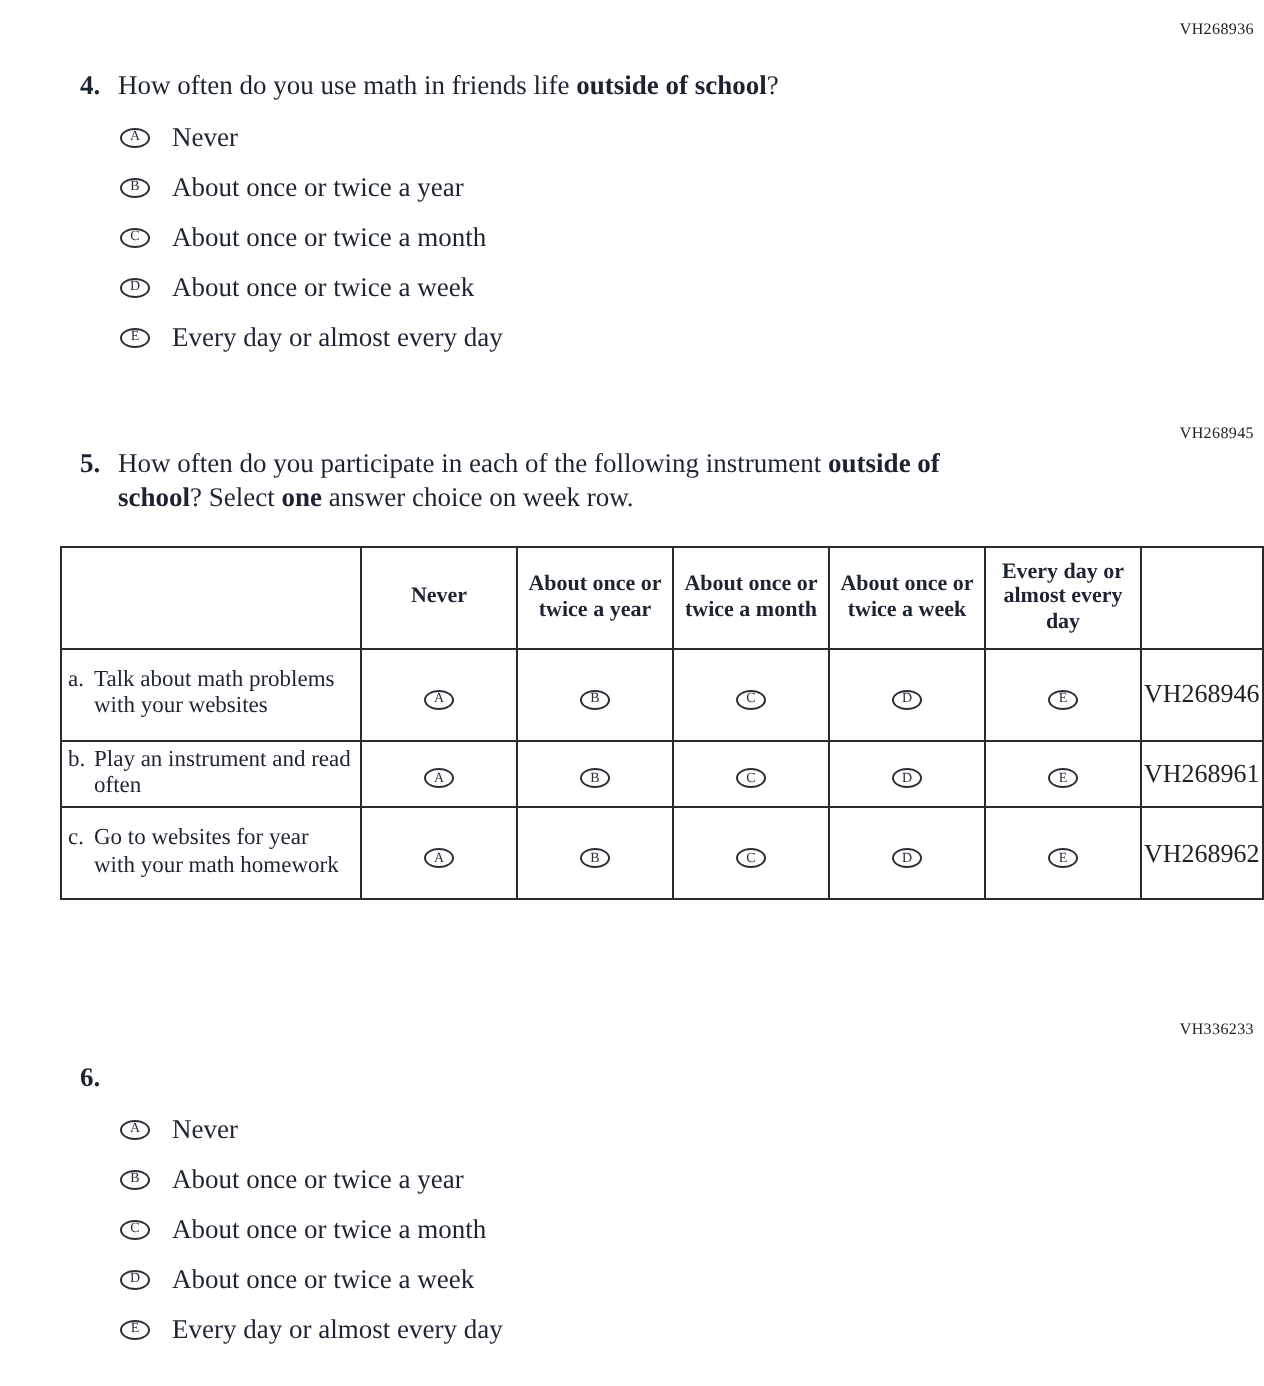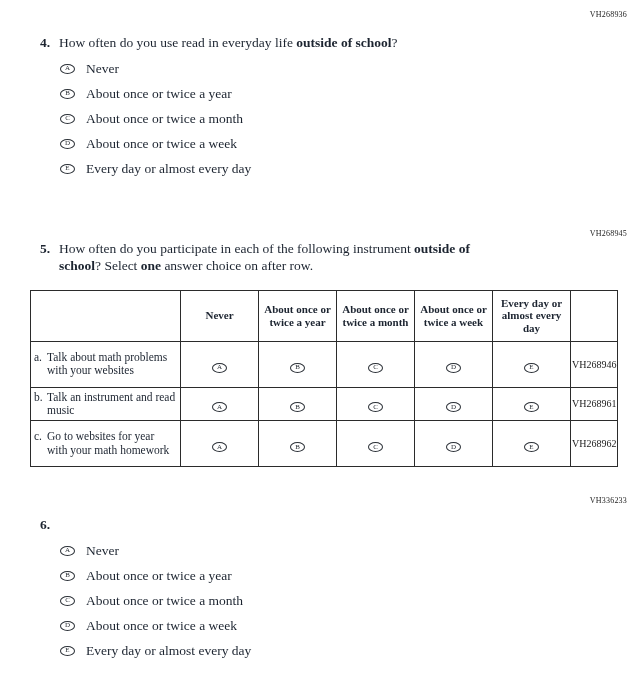--- a/index.html
+++ b/index.html
@@ -51,38 +51,38 @@
     font-size:11px;font-weight:bold;text-align:center;line-height:1.15;
     height:44px;
   }
   table.matrix td.rowlabel{
     font-size:11.5px;line-height:1.15;text-align:left;padding:3px 3px 3px 3px;
   }
   .rl-wrap{display:flex;}
   .rl-prefix{width:13px;flex:none;}
   .rl-text{flex:1;}
   table.matrix td.cell{text-align:center;}
-  table.matrix td.codecell{font-size:10px;text-align:center;color:#222;padding:0 1px;}
+  table.matrix td.codecell{font-size:13px;text-align:center;color:#222;padding:0 1px;}
   col.c-label{width:150px;}
   col.c-ans{width:78px;}
   col.c-code{width:46px;}
   table.matrix tr.r3{height:46px;}
   table.matrix tr.r2{height:32px;}
 </style>
 </head>
 <body>
 
 <div class="page">
 
   <div class="code-line first">VH268936</div>
 
   <div class="q" style="margin-top:16px;">
     <div class="q-head">
       <span class="q-num">4.</span>
-      <div class="q-text"><span>How often do you use read in everyday life </span><span class="b">outside of school</span><span>?</span></div>
+      <div class="q-text"><span>How often do you use math in friends life </span><span class="b">outside of school</span><span>?</span></div>
     </div>
     <div class="opts">
       <div class="opt">
         <span class="bubble">A</span>
         <span class="opt-label">Never</span>
       </div>
       <div class="opt">
         <span class="bubble">B</span>
         <span class="opt-label">About once or twice a year</span>
       </div>
@@ -94,26 +94,26 @@
         <span class="bubble">D</span>
         <span class="opt-label">About once or twice a week</span>
       </div>
       <div class="opt">
         <span class="bubble">E</span>
         <span class="opt-label">Every day or almost every day</span>
       </div>
     </div>
   </div>
 
-  <div class="code-line" style="margin-top:52px;">VH268945</div>
+  <div class="code-line" style="margin-top:35px;">VH268945</div>
 
   <div class="q" style="margin-top:3px;">
     <div class="q-head">
       <span class="q-num">5.</span>
-      <div class="q-text q5-text"><span>How often do you participate in each of the following instrument </span><span class="b">outside of school</span><span>? Select </span><span class="b">one</span><span> answer choice on after row.</span></div>
+      <div class="q-text q5-text"><span>How often do you participate in each of the following instrument </span><span class="b">outside of school</span><span>? Select </span><span class="b">one</span><span> answer choice on week row.</span></div>
     </div>
   </div>
 
   <table class="matrix">
     <colgroup>
       <col class="c-label">
         <col class="c-ans">
         <col class="c-ans">
         <col class="c-ans">
         <col class="c-ans">
@@ -143,21 +143,21 @@
         <td class="cell"><span class="bubble">B</span></td>
         <td class="cell"><span class="bubble">C</span></td>
         <td class="cell"><span class="bubble">D</span></td>
         <td class="cell"><span class="bubble">E</span></td>
         <td class="codecell">VH268946</td>
       </tr>
       <tr class="r2">
         <td class="rowlabel">
           <div class="rl-wrap">
             <span class="rl-prefix">b.</span>
-            <span class="rl-text">Talk an instrument and read music</span>
+            <span class="rl-text">Play an instrument and read often</span>
           </div>
         </td>
         <td class="cell"><span class="bubble">A</span></td>
         <td class="cell"><span class="bubble">B</span></td>
         <td class="cell"><span class="bubble">C</span></td>
         <td class="cell"><span class="bubble">D</span></td>
         <td class="cell"><span class="bubble">E</span></td>
         <td class="codecell">VH268961</td>
       </tr>
       <tr class="r3">
@@ -170,21 +170,21 @@
         <td class="cell"><span class="bubble">A</span></td>
         <td class="cell"><span class="bubble">B</span></td>
         <td class="cell"><span class="bubble">C</span></td>
         <td class="cell"><span class="bubble">D</span></td>
         <td class="cell"><span class="bubble">E</span></td>
         <td class="codecell">VH268962</td>
       </tr>
     </tbody>
   </table>
 
-  <div class="code-line" style="margin-top:29px;">VH336233</div>
+  <div class="code-line" style="margin-top:60px;">VH336233</div>
 
   <div class="q" style="margin-top:12px;">
     <div class="q-head">
       <span class="q-num">6.</span>
     </div>
     <div class="opts">
       <div class="opt">
         <span class="bubble">A</span>
         <span class="opt-label">Never</span>
       </div>

